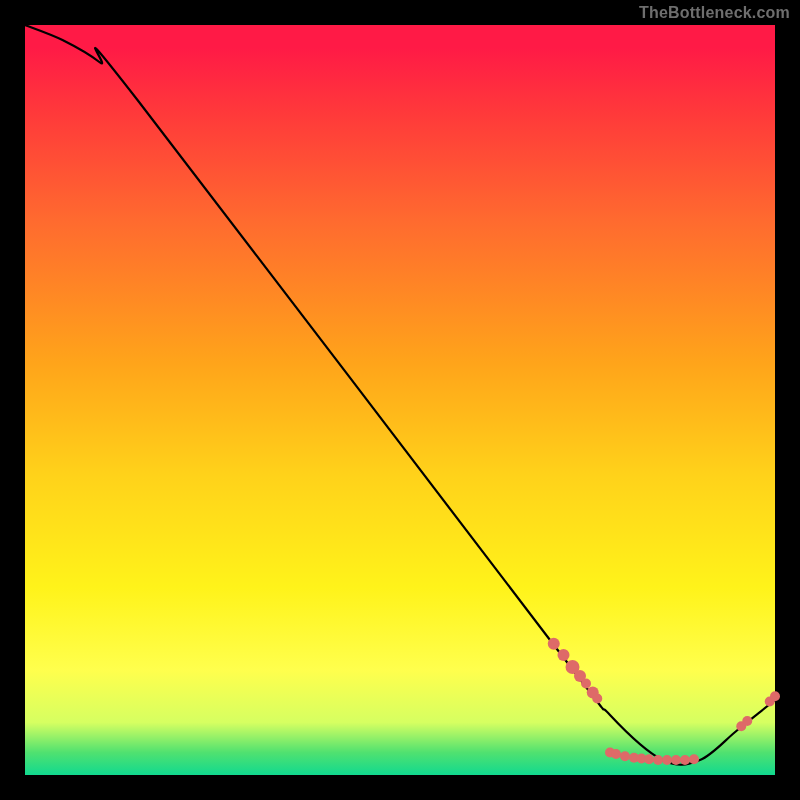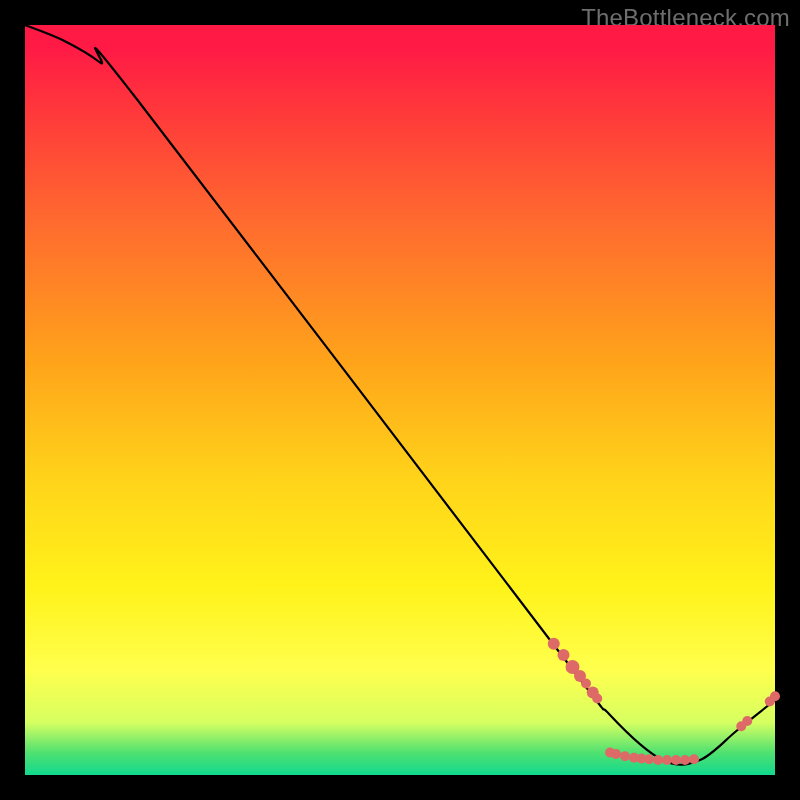--- a/index.html
+++ b/index.html
@@ -39,24 +39,24 @@
       #ffff4d 86%,
       #d6ff61 93%,
       #50e170 97%,
       #11d98f 100%
     );
   }
   .credit {
     position: absolute;
     top: 4px;
     right: 10px;
-    font-size: 24px;
+    font-size: 16px;
     color: #6e6e6e;
     letter-spacing: 0.2px;
-    font-weight: 400;
+    font-weight: 700;
   }
   svg.overlay {
     position: absolute;
     inset: 0;
     width: 100%;
     height: 100%;
     overflow: visible;
   }
 </style>
 </head>

